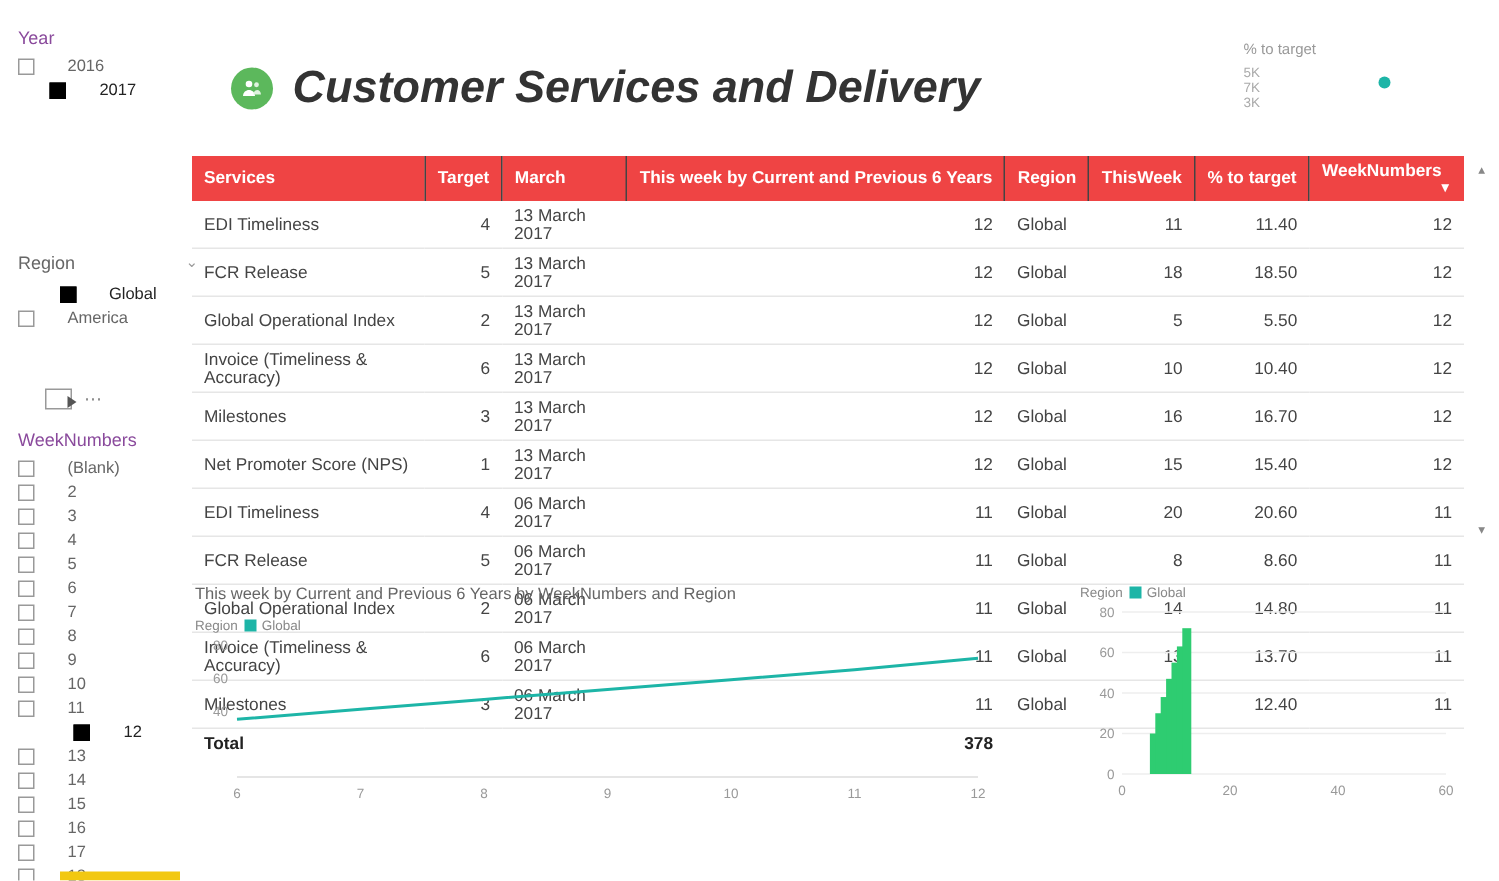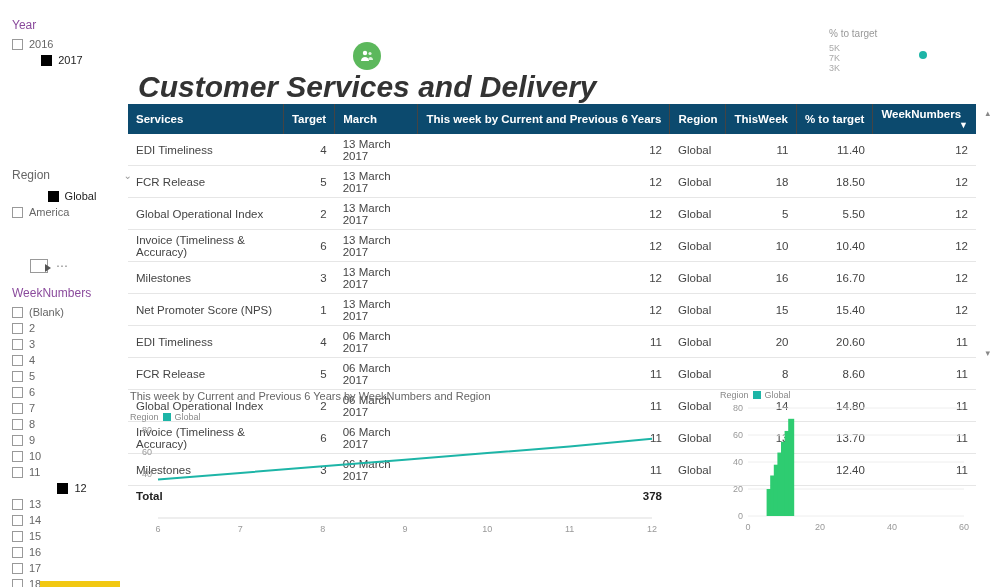--- a/index.html
+++ b/index.html
@@ -1,48 +1,48 @@
 <!DOCTYPE html>
 <html><head>
   <meta charset="utf-8">
   <style>
     * { box-sizing: border-box; margin: 0; padding: 0; }
     body { font-family: "Segoe UI", Arial, sans-serif; font-size: 12px; color: #333; background: #fff; width: 999px; height: 587px; overflow: hidden; position: relative; }
 
     .sidebar { position: absolute; left: 12px; top: 18px; width: 100px; }
     .slicer-title { font-size: 12px; color: #8a4a9c; margin-bottom: 6px; }
-    .slicer-item { display: flex; align-items: center; gap: 6px; margin-bottom: 4px; font-size: 11px; color: #666; }
+    .slicer-item { display: flex; align-items: center; gap: 22px; margin-bottom: 4px; font-size: 11px; color: #666; }
     .chk { width: 11px; height: 11px; border: 1px solid #999; display: inline-block; background: #fff; flex-shrink:0; }
     .chk.filled { background: #000; border-color:#000; }
     .slicer-item.sel { color:#222;justify-content:center; }
 
     .region-block { position: absolute; left: 12px; top: 168px; width: 120px; }
     .region-head { display:flex; align-items:center; justify-content:space-between; font-size:12px; color:#666; margin-bottom:8px; }
     .chev { font-size:10px; color:#999; }
 
     .visual-header { position:absolute; left:30px; top:256px; width:80px; height:20px; display:flex; align-items:center; gap:8px; }
     .vh-box { width:18px; height:14px; border:1px solid #999; position:relative; }
     .vh-box::after { content:""; position:absolute; right:-4px; top:4px; border-left:6px solid #555; border-top:4px solid transparent; border-bottom:4px solid transparent; }
     .dots { letter-spacing:2px; color:#888; }
 
     .week-block { position:absolute; left:12px; top:286px; width:120px; }
     .week-title { color:#8a4a9c; font-size:12px; margin-bottom:6px; }
 
-    .title-row { position:absolute; left:138px; top:42px; display:flex; align-items:center; gap:0;flex-direction:column; }
+    .title-row { position:absolute; left:154px; top:42px; display:flex; align-items:center; gap:13px; }
     .icon-circle { width:28px; height:28px; border-radius:50%; background:#5cb85c; display:flex; align-items:center; justify-content:center; color:#fff; font-size:14px; }
     .main-title { font-size:30px; font-weight:800; font-style:italic; }
 
     .kpi { position:absolute; right:30px; top:28px; width:140px; }
     .kpi-label { font-size:10px; color:#999; margin-bottom:4px; }
     .kpi-ticks { display:flex; flex-direction:column; gap:0px; font-size:9px; color:#aaa; position:relative; }
     .kpi-point { position:absolute; left:90px; top:8px; width:8px; height:8px; border-radius:50%; background:#1db5a7; }
 
     .tbl-wrap { position:absolute; left:128px; top:104px; width:848px; }
     table { border-collapse:collapse; width:100%; font-size:11.5px; }
-    thead tr { background:#0c4a6e; color:#fff; }
+    thead tr { background:#ef4444; color:#fff; }
     th { text-align:left; padding:4px 8px; font-weight:600; border-right:1px solid #444; white-space:nowrap; }
     th:last-child { border-right:none; }
     td { padding:3.5px 8px; border-bottom:0px solid #eee; color:#444; }
     tbody tr { border-bottom:0; }
     tbody tr + tr td { border-top:1px solid #e6e6e6; }
     .r { text-align:right; }
     .sort-arrow { float:right; font-size:9px; }
     .total-row td { font-weight:700; color:#222; }
     .scroll-arrow { position:absolute; right:-14px; font-size:9px; color:#888; }
     .scroll-arrow.up { top:4px; }

